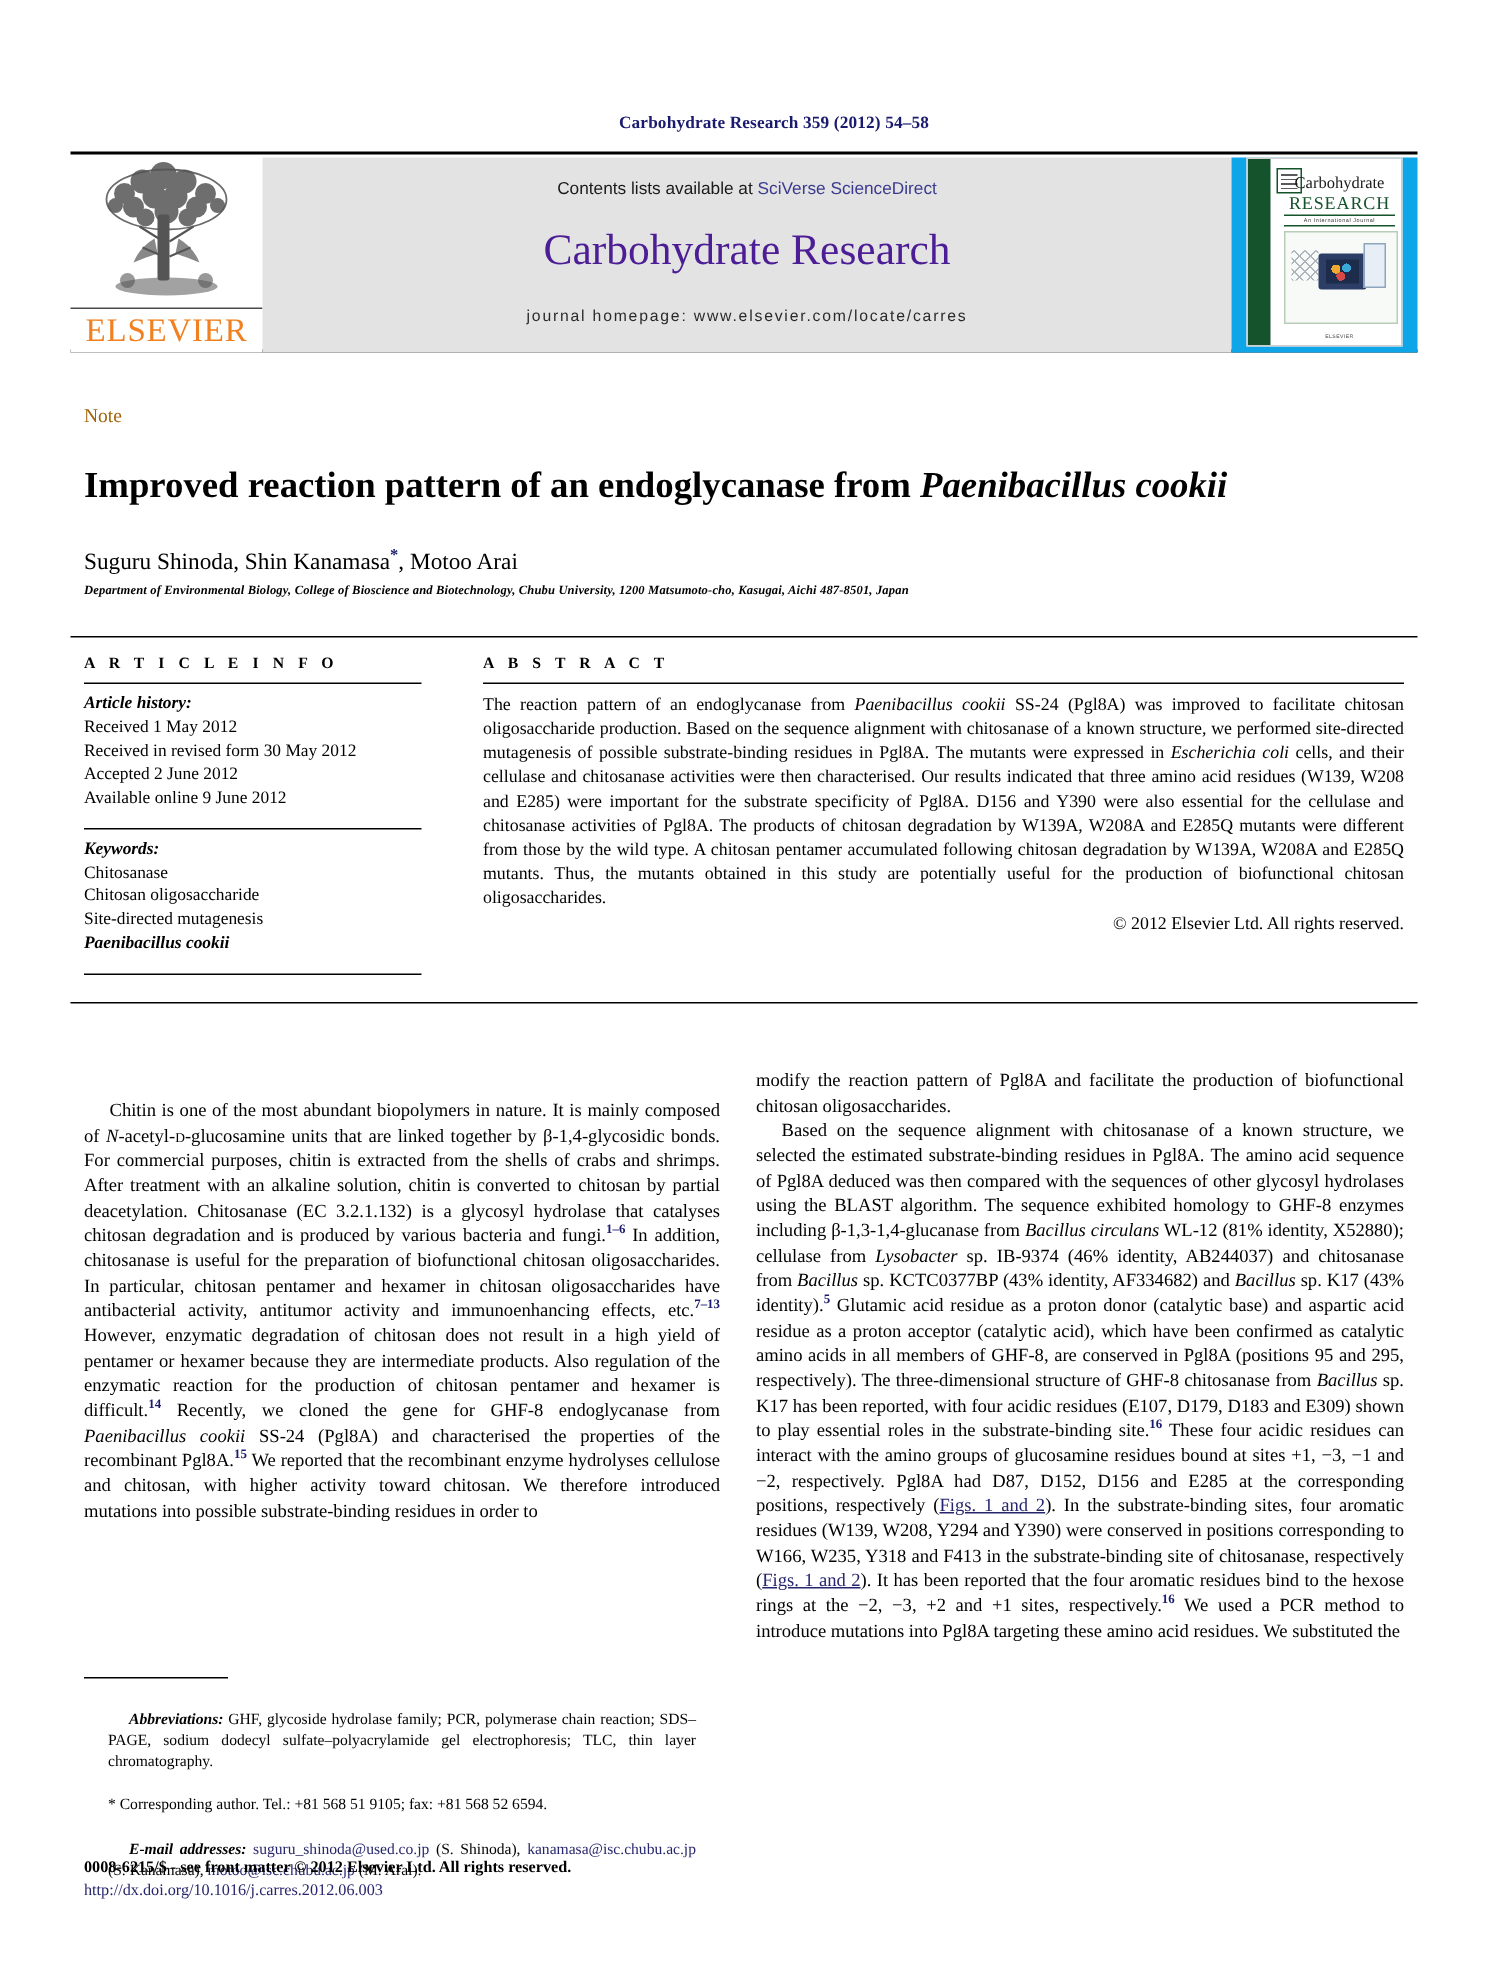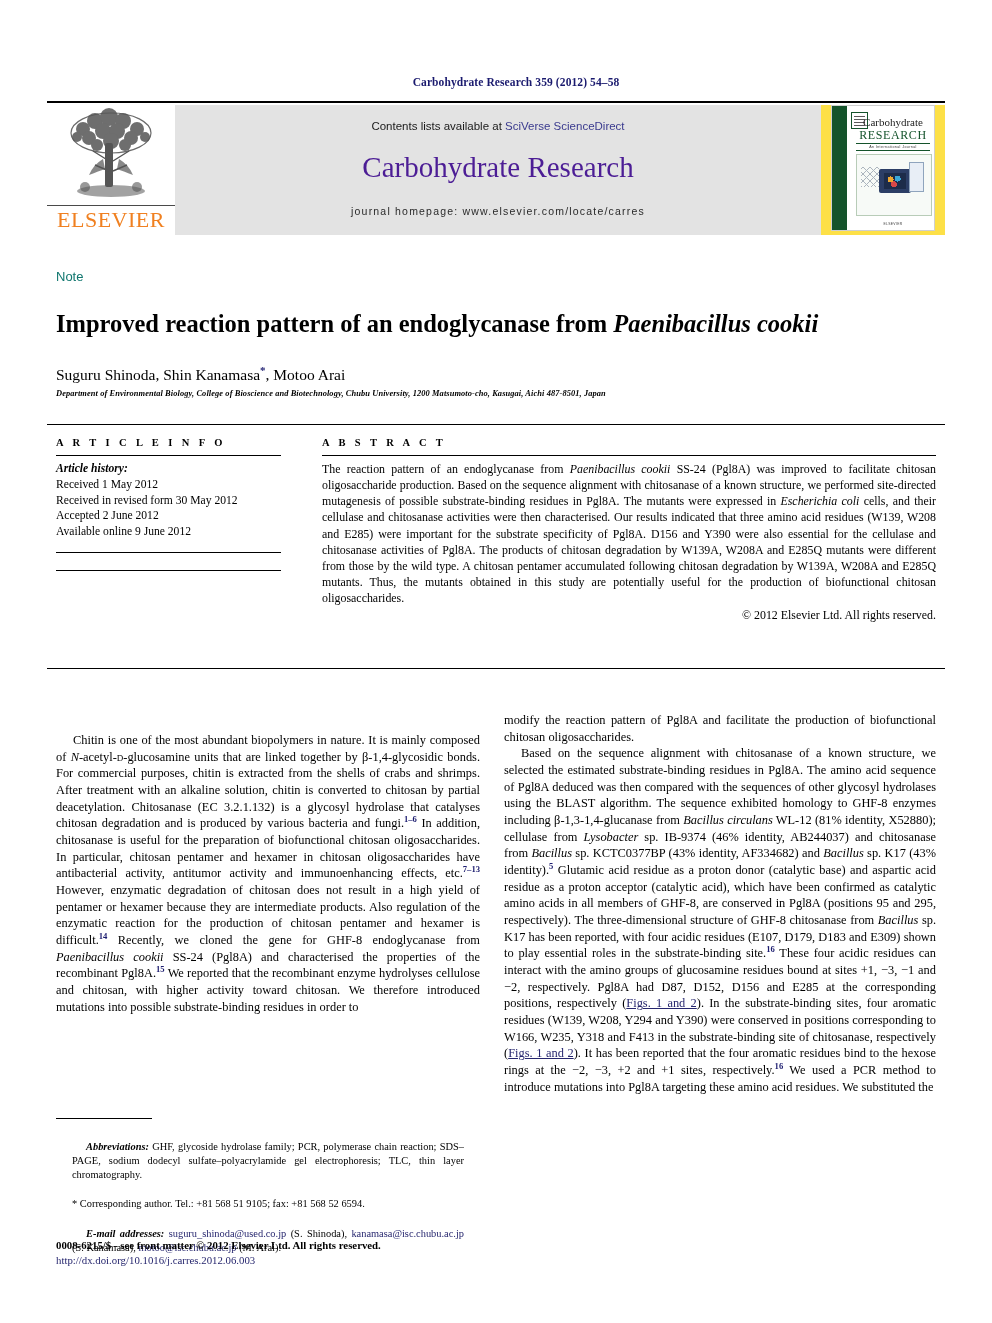--- a/index.html
+++ b/index.html
@@ -116,21 +116,21 @@
     font-family: "Liberation Sans", sans-serif;
     font-size: 10.5px;
     letter-spacing: 1.2px;
     color: #2a2a2a;
   }
   .cover-block {
     position: absolute;
     left: 774px; top: 0;
     width: 124px;
     height: 130px;
-    background: #fde047;
+    background: #0ea5e9;
     display: flex;
     align-items: flex-start;
     justify-content: center;
   }
   .cover-thumb {
     width: 104px;
     height: 126px;
     background: #ffffff;
     border: 1px solid #cfcfcf;
     position: relative;
@@ -240,23 +240,23 @@
     font-family: "Liberation Sans", sans-serif;
     font-size: 3.4px;
     color: #444;
     letter-spacing: .3px;
   }
 
   
   .note-label {
     position: absolute;
     left: 56px; top: 269px;
-    font-family: Liberation Sans, sans-serif;
+    font-family: Liberation Serif, serif;
     font-size: 13px;
-    color: #0f766e;
+    color: #a16207;
   }
   .article-title {
     position: absolute;
     left: 56px; top: 292px;
     width: 880px;
     font-family: "Liberation Serif", serif;
     font-weight: bold;
     font-size: 24.5px;
     line-height: 1.28;
     color: #000;
@@ -497,20 +497,27 @@
     <div class="hr-thin"></div>
     <div class="info-block">
       <div class="lbl">Article history:</div>
       <div>Received 1 May 2012</div>
       <div>Received in revised form 30 May 2012</div>
       <div>Accepted 2 June 2012</div>
       <div>Available online 9 June 2012</div>
     </div>
     <div class="info-gap"></div>
     <div class="hr-thin"></div>
+    <div class="info-block">
+      <div class="lbl">Keywords:</div>
+      <div>Chitosanase</div>
+      <div>Chitosan oligosaccharide</div>
+      <div>Site-directed mutagenesis</div>
+      <div class="it">Paenibacillus cookii</div>
+    </div>
     <div class="info-gap"></div>
     <div class="hr-thin"></div>
   </div>
 
   <div class="abs-col">
     <div class="sec-head">A B S T R A C T</div>
     <div class="hr-thin"></div>
     <div class="abs-text"><span>The reaction pattern of an endoglycanase from </span><i>Paenibacillus cookii</i><span> SS-24 (Pgl8A) was improved to facilitate chitosan oligosaccharide production. Based on the sequence alignment with chitosanase of a known structure, we performed site-directed mutagenesis of possible substrate-binding residues in Pgl8A. The mutants were expressed in </span><i>Escherichia coli</i><span> cells, and their cellulase and chitosanase activities were then characterised. Our results indicated that three amino acid residues (W139, W208 and E285) were important for the substrate specificity of Pgl8A. D156 and Y390 were also essential for the cellulase and chitosanase activities of Pgl8A. The products of chitosan degradation by W139A, W208A and E285Q mutants were different from those by the wild type. A chitosan pentamer accumulated following chitosan degradation by W139A, W208A and E285Q mutants. Thus, the mutants obtained in this study are potentially useful for the production of biofunctional chitosan oligosaccharides.</span></div>
     <div class="copyright">© 2012 Elsevier Ltd. All rights reserved.</div>
   </div>

